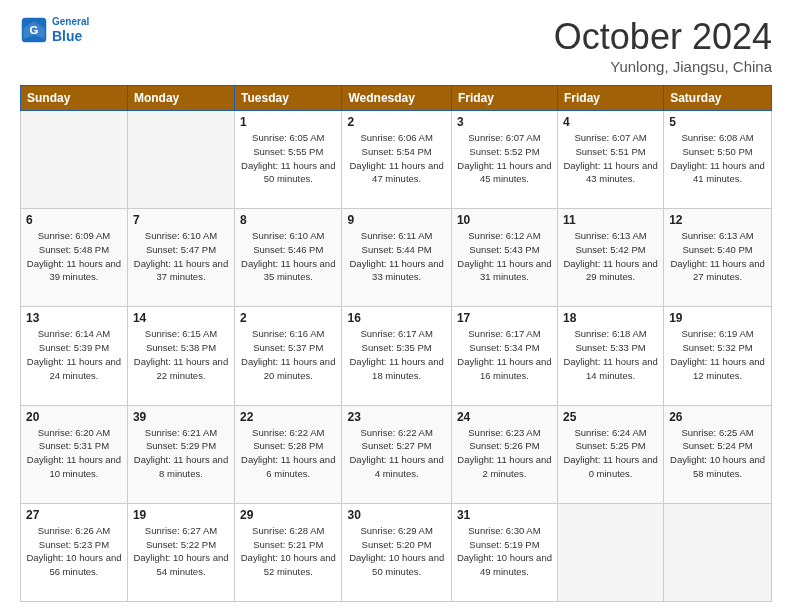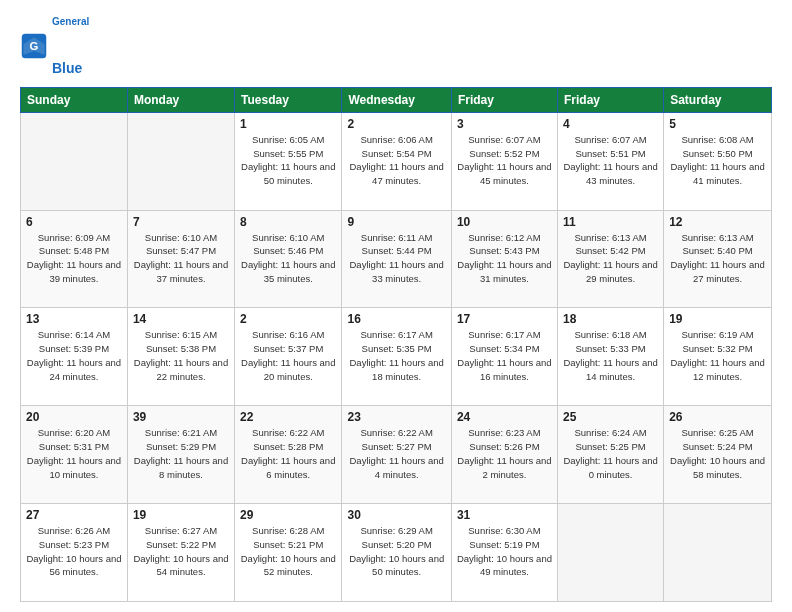--- a/index.html
+++ b/index.html
@@ -43,21 +43,21 @@
     .location {
       font-size: 15px;
       color: #555;
     }
     .calendar-table {
       width: 100%;
       border-collapse: collapse;
       flex: 1;
     }
     .calendar-table thead th {
-      background-color: #15803d;
+      background-color: #a16207;
       color: #fff;
       font-size: 12px;
       font-weight: bold;
       padding: 5px 6px;
       text-align: left;
       border: 1px solid #2060aa;
     }
     .calendar-table tbody td {
       border: 1px solid #ccc;
       vertical-align: top;
@@ -93,22 +93,26 @@
 <div class="page">
   <div class="header">
     <div class="logo">
       <svg class="logo-icon" viewBox="0 0 32 32">
         <rect x="2" y="2" width="28" height="28" rx="4" fill="#1a6dc0"></rect>
         <polygon points="16,6 28,14 28,26 16,22 4,26 4,14" fill="white" opacity="0.15"></polygon>
         <text x="16" y="20" text-anchor="middle" fill="white" font-size="13" font-weight="bold" font-family="Arial">G</text>
       </svg>
       <div>
         <div style="font-size:10px;font-weight:bold;color:#1a6dc0;line-height:1.2;">General</div>
-        <div style="font-size:14px;font-weight:bold;color:#1a6dc0;line-height:1.2;margin-top:32px;">Blue</div>
+        <div style="font-size:14px;font-weight:bold;color:#1a6dc0;line-height:1.2;">Blue</div>
       </div>
+    </div>
+    <div class="title-block">
+      <div class="month-title">October 2024</div>
+      <div class="location">Yunlong, Jiangsu, China</div>
     </div>
   </div>
 
   <table class="calendar-table">
     <thead>
       <tr>
       <th>Sunday</th>
           <th>Monday</th>
           <th>Tuesday</th>
           <th>Wednesday</th>

